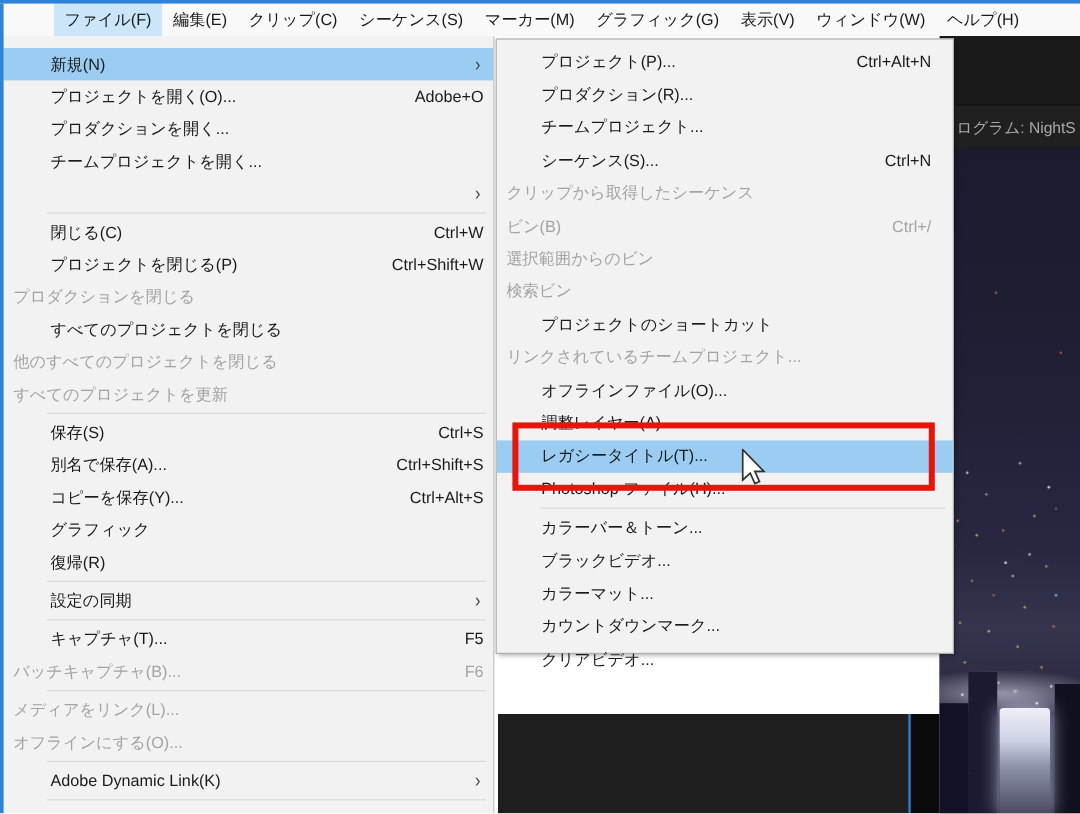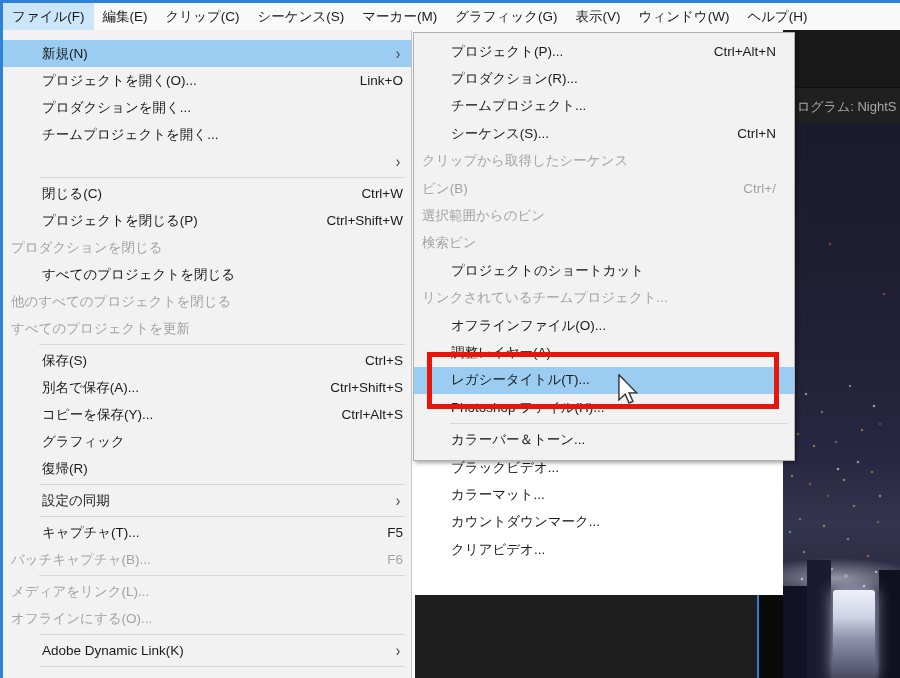--- a/index.html
+++ b/index.html
@@ -6,21 +6,21 @@
   .screen{position:relative;width:900px;height:678px;overflow:hidden;
     font-family:"Liberation Sans","DejaVu Sans",sans-serif;
     -webkit-font-smoothing:antialiased;background:#fff;}
 
   
   .edge-top{position:absolute;left:0;top:0;width:900px;height:3px;background:var(--accent);z-index:30;}
   .edge-left{position:absolute;left:0;top:3px;width:3px;height:675px;background:var(--accent);z-index:30;}
 
   
   .menubar{position:absolute;left:3px;top:3px;width:897px;height:27px;background:#f9f9f9;
-    display:flex;align-items:stretch;z-index:15;font-size:13.5px;color:#1a1a1a;}
+    display:flex;align-items:stretch;z-index:15;font-size:13.5px;color:#1a1a1a;justify-content:center;}
   .mb-item{display:flex;align-items:center;padding:0 9px;cursor:default;white-space:nowrap;}
   .mb-item.active{background:var(--hlbar);}
 
   
   .timeline-panel{position:absolute;left:415px;top:595px;width:342px;height:83px;
     background:#1e1e1e;border-right:2px solid #2f7fd6;z-index:1;}
   .black-strip{position:absolute;left:759px;top:595px;width:24px;height:83px;background:#0a0a0a;z-index:1;}
   .program-panel{position:absolute;left:783px;top:28px;width:117px;height:650px;background:#191919;z-index:1;}
   .pm-divider{position:absolute;left:0;top:59px;width:100%;height:1px;background:#101010;}
   .pm-tab{position:absolute;left:0;top:60px;width:100%;height:35px;background:#202020;}
@@ -46,21 +46,21 @@
   .b2{left:24px;width:24px;height:118px;background:#1a1a30;}
   .b3{left:96px;width:21px;height:108px;background:#10101f;}
   .bright-bldg{position:absolute;left:50px;bottom:0;width:42px;height:88px;border-radius:3px 3px 0 0;
     background:linear-gradient(180deg,#eef0f8 0%,#cfd4e6 30%,#8e93ab 55%,#4a4a63 100%);
     box-shadow:0 0 16px rgba(220,226,255,.75);}
 
   
   .menu-panel{position:absolute;background:#f2f2f2;z-index:10;font-size:13.5px;color:#1a1a1a;
     box-sizing:border-box;}
   .file-menu{left:3px;top:30px;width:409px;height:648px;border-right:1px solid #c6c6c6;padding-top:10px;text-align:center;}
-  .submenu{left:413px;top:32px;width:382px;height:429px;border:1px solid #b0b0b0;padding-top:5px;z-index:11;
+  .submenu{left:413px;top:32px;width:382px;height:513px;border:1px solid #b0b0b0;padding-top:5px;z-index:11;
     box-shadow:2px 2px 4px rgba(0,0,0,.35);}
   .menu-item{display:flex;align-items:center;height:27px;padding:0 8px 0 39px;white-space:nowrap;cursor:default;}
   .submenu .menu-item{height:27.4px;padding:0 18px 0 37px;}
   .menu-item.highlighted{background:var(--hl);}
   .menu-item.disabled{color:#a3a3a3;padding-left:8px;}
   .mi-shortcut{margin-left:auto;padding-left:28px;}
   .mi-arrow{margin-left:auto;font-size:17px;line-height:1;color:#444;padding-right:2px;transform:scaleX(.8);}
   .menu-sep{height:1px;background:#d9d9d9;margin:2px 6px 2px 36px;}
 
   
@@ -121,21 +121,21 @@
       </div>
     </div>
 
   <div class="menu-panel file-menu">
       <div class="menu-item highlighted">
         <span>新規(N)</span>
         <span class="mi-arrow">›</span>
       </div>
       <div class="menu-item">
         <span>プロジェクトを開く(O)...</span>
-        <span class="mi-shortcut">Link+O</span>
+        <span class="mi-shortcut">Adobe+O</span>
       </div>
       <div class="menu-item">
         <span>プロダクションを開く...</span>
       </div>
       <div class="menu-item">
         <span>チームプロジェクトを開く...</span>
       </div>
       <div class="menu-item">
         <span class="mi-arrow">›</span>
       </div>

